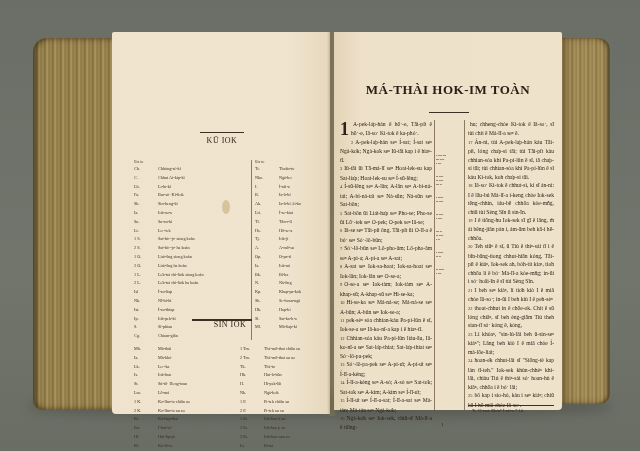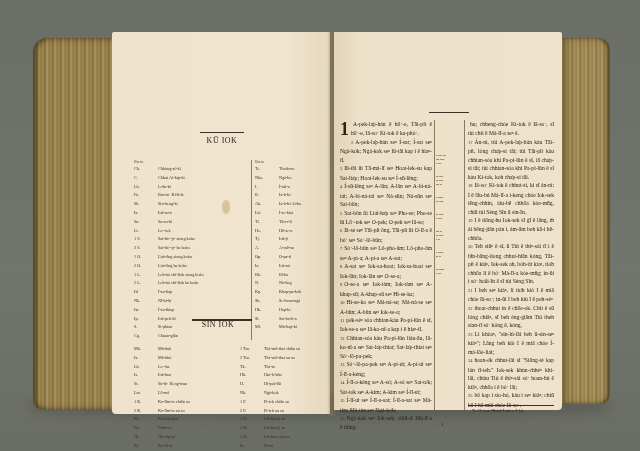--- a/index.html
+++ b/index.html
@@ -206,21 +206,21 @@
         <span class="a">Sl.</span>
         <span>Sat-ka-lī-a</span>
       </div>
       <div class="row">
         <span class="a">Ml.</span>
         <span>Má-lia̍p-ki</span>
       </div>
     </div>
 
   <div class="rule" style="left:80px;top:287px;width:60px;height:2px;"></div>
-  <div class="sub" style="left:56px;top:288px;width:100px;">SIN IOK</div>
+  <div class="sub" style="left:68px;top:288px;width:100px;">SIN IOK</div>
 
   <div class="abbr-list" style="left:22px;top:313px;" id="nt-left">
       <div class="row">
         <span class="a">Mh.</span>
         <span>Má-thài</span>
       </div>
       <div class="row">
         <span class="a">Ia.</span>
         <span>Má-khó</span>
       </div>
@@ -323,20 +323,21 @@
         <span>Khé-sī-lio̍k</span>
       </div>
     </div>
 
   <div class="stain" style="left:110px;top:168px;width:8px;height:14px;"></div>
 </div>
 
 <div class="gutter"></div>
 
 <div class="page page-right">
+  <div class="title-r">MÁ-THÀI HOK-IM TOÀN</div>
   <div class="rule" style="left:95px;top:80px;width:40px;"></div>
 
   <div class="text-col" style="left:6px;top:88px;width:92px;" id="col1">
       <p><span class="bigone">1</span><span class="vnum"></span><span>A-pek-la̍p-hán ê hō·-e, Tāi-pi̍t ê hō·-e, Iâ-so· Ki-tok ê ka-phó·.</span></p>
       <p><span class="vnum">2</span><span>A-pek-la̍p-hán seⁿ Í-sat; Í-sat seⁿ Ngá-ko̍k; Ngá-ko̍k seⁿ Iû-tāi kap i ê hiaⁿ-tī.</span></p>
       <p><span class="vnum">3</span><span>Iû-tāi ūi Tā-má-lī seⁿ Hoat-lek-su kap Sat-lia̍p; Hoat-lek-su seⁿ Í-sū-lêng;</span></p>
       <p><span class="vnum">4</span><span>Í-sū-lêng seⁿ A-lân; A-lân seⁿ A-bí-ná-ta̍t; A-bí-ná-ta̍t seⁿ Ná-sūn; Ná-sūn seⁿ Sat-bôn;</span></p>
       <p><span class="vnum">5</span><span>Sat-bôn ūi Lia̍t-ha̍p seⁿ Pho-se; Pho-se ūi Lō·-tek seⁿ O-pek; O-pek seⁿ Iâ-se;</span></p>
       <p><span class="vnum">6</span><span>Iâ-se seⁿ Tāi-pi̍t ông. Tāi-pi̍t ūi O-lī-a ê bó· seⁿ Só·-lô-bûn;</span></p>
       <p><span class="vnum">7</span><span>Só·-lô-bûn seⁿ Lô-pho-âm; Lô-pho-âm seⁿ A-pi-a; A-pi-a seⁿ A-sat;</span></p>

